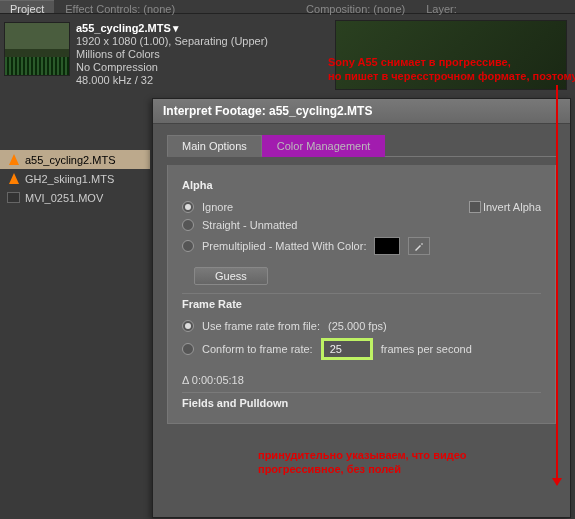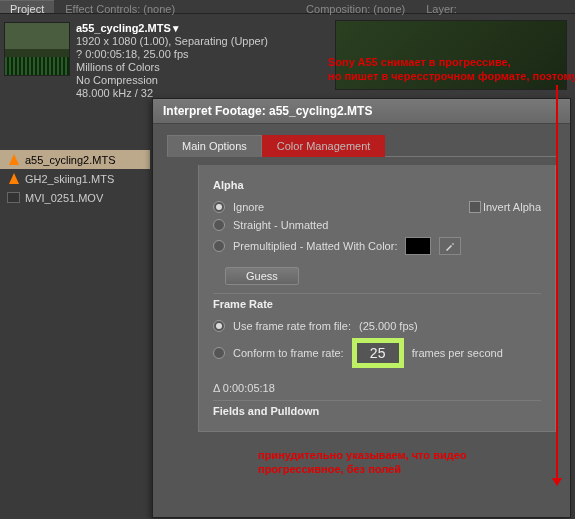--- a/index.html
+++ b/index.html
@@ -24,35 +24,35 @@
   .file-row.sel { background: #bca98c; color: #000; }
   .file-icon { width: 15px; height: 13px; display: inline-flex; align-items: center; justify-content: center; }
   .vlc-cone { width: 0; height: 0; border-left: 5px solid transparent; border-right: 5px solid transparent; border-bottom: 11px solid #ff7f00; }
   .mov-icon { width: 13px; height: 11px; background: #333; border: 1px solid #666; }
   
   
   .dialog { position: absolute; left: 152px; top: 98px; width: 419px; height: 420px; background: #555; border: 1px solid #222; box-shadow: -2px 2px 6px rgba(0,0,0,0.4); }
   .dlg-title { background: linear-gradient(#787878,#686868); padding: 5px 10px; color: #fff; font-size: 12px; font-weight: bold; border-bottom: 1px solid #444; }
   .dlg-body { padding: 10px 14px 0 14px; }
   .tabs { display: flex; border-bottom: 1px solid #777; margin-bottom: 8px; }
-  .tab { padding: 4px 14px; color: #bbb; font-size: 11px; background: #b91c1c; border: 1px solid transparent; position: relative; top: 1px; }
+  .tab { padding: 4px 14px; color: #bbb; font-size: 11px; background: #a21caf; border: 1px solid transparent; position: relative; top: 1px; }
   .tab.active { background: #6a6a6a; border: 1px solid #777; border-bottom: 1px solid #6a6a6a; color: #eee; }
   
-  .section { background: #6a6a6a; border: 1px solid #777; border-top: none; padding: 10px 14px 4px 14px; margin-left: 31px; }
+  .section { background: #6a6a6a; border: 1px solid #777; border-top: none; padding: 10px 14px 4px 14px; }
   .sec-title { font-weight: bold; color: #eee; margin: 4px 0 10px 0; font-size: 11px; }
   .hr { border: none; border-top: 1px solid #7a7a7a; margin: 6px 0 4px 0; }
   
   .row { display: flex; align-items: center; gap: 8px; margin: 6px 0; font-size: 11px; color: #ddd; }
   .radio { width: 12px; height: 12px; border-radius: 50%; border: 1px solid #999; background: #555; display: inline-flex; align-items: center; justify-content: center; flex-shrink: 0; }
   .radio.on::after { content:''; width: 6px; height: 6px; border-radius: 50%; background: #ddd; }
   .chk { width: 12px; height: 12px; border: 1px solid #999; background: #555; flex-shrink: 0; }
   .swatch { width: 26px; height: 18px; background: #000; border: 1px solid #888; }
   .eyedrop { width: 22px; height: 18px; border: 1px solid #888; background: #666; display: flex; align-items: center; justify-content: center; }
   .btn { background: linear-gradient(#7a7a7a,#666); border: 1px solid #888; padding: 2px 20px; color: #eee; font-size: 11px; border-radius: 2px; margin: 6px 0 2px 12px; display: inline-block; }
-  .num-field { background: #555; border: 5px solid #bef264; padding: 2px 6px; width: 52px; color: #eee; font-size: 14px; text-align: center; }
+  .num-field { background: #555; border: 3px solid #bef264; padding: 2px 6px; width: 52px; color: #eee; font-size: 11px; text-align: left; }
   .select { background: linear-gradient(#606060,#505050); border: 1px solid #3a3a3a; padding: 3px 8px; width: 130px; color: #eee; font-size: 11px; display: flex; justify-content: space-between; align-items: center; }
   .select.hl { outline: 2px solid #c00; }
   .tri { width: 0; height: 0; border-left: 4px solid transparent; border-right: 4px solid transparent; border-top: 5px solid #ccc; }
   
   .red-note { color: #e00000; font-size: 11px; font-weight: bold; line-height: 14px; position: absolute; }
   .red-arrow { position: absolute; width: 2px; background: #e00000; }
   .red-arrow::after { content:''; position:absolute; bottom:-1px; left:-4px; width:0; height:0; border-left:5px solid transparent; border-right:5px solid transparent; border-top:8px solid #e00000; }
 </style>
 </head>
 <body>
@@ -62,21 +62,20 @@
   <div class="panel-tab dim">Effect Controls: (none)</div>
   <div class="panel-tab dim" style="margin-left:110px">Composition: (none)</div>
   <div class="panel-tab dim">Layer:</div>
 </div>
 
 <div class="project-area">
   <div class="thumb"></div>
   <div class="meta">
     <div><span class="title">a55_cycling2.MTS</span><span class="arrow">▼</span></div>
     <div>1920 x 1080 (1.00), Separating (Upper)</div>
-    <div>? 0:00:05:18, 25.00 fps</div>
     <div>Millions of Colors</div>
     <div>No Compression</div>
     <div>48.000 kHz / 32</div>
   </div>
 </div>
 
 <div class="comp-prev"></div>
 
 <div class="file-list">
   <div class="file-row sel">

